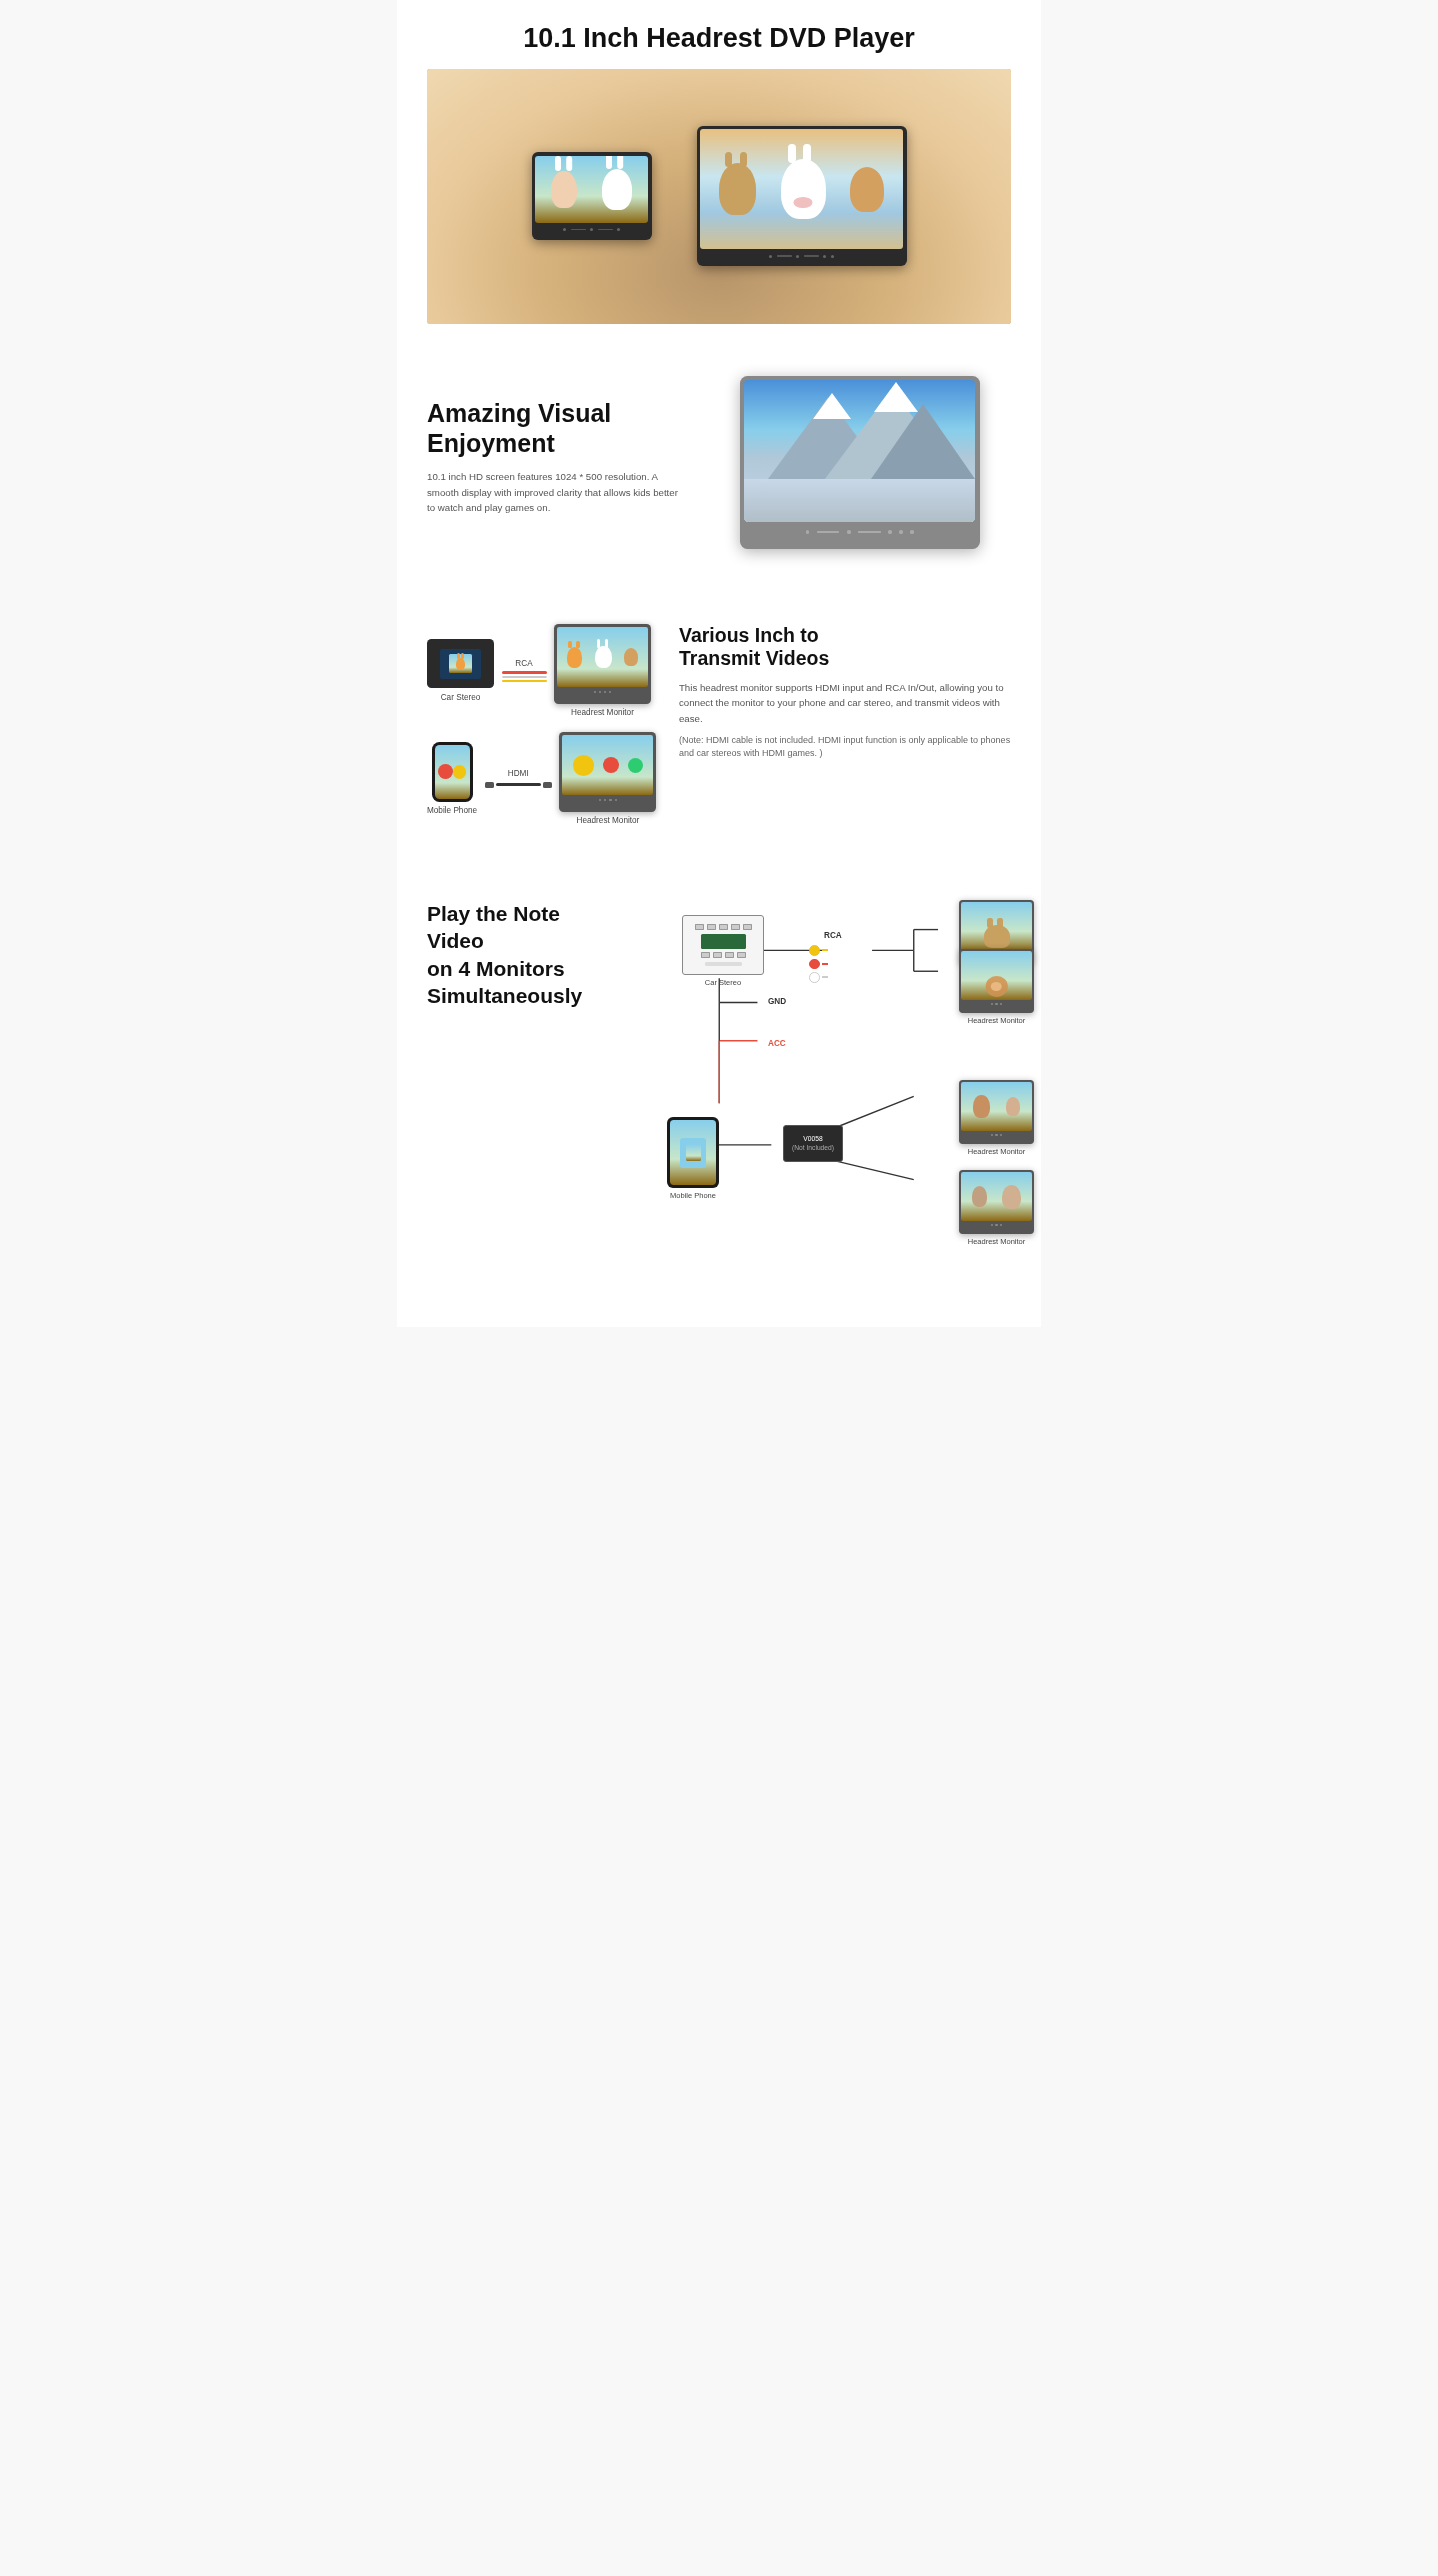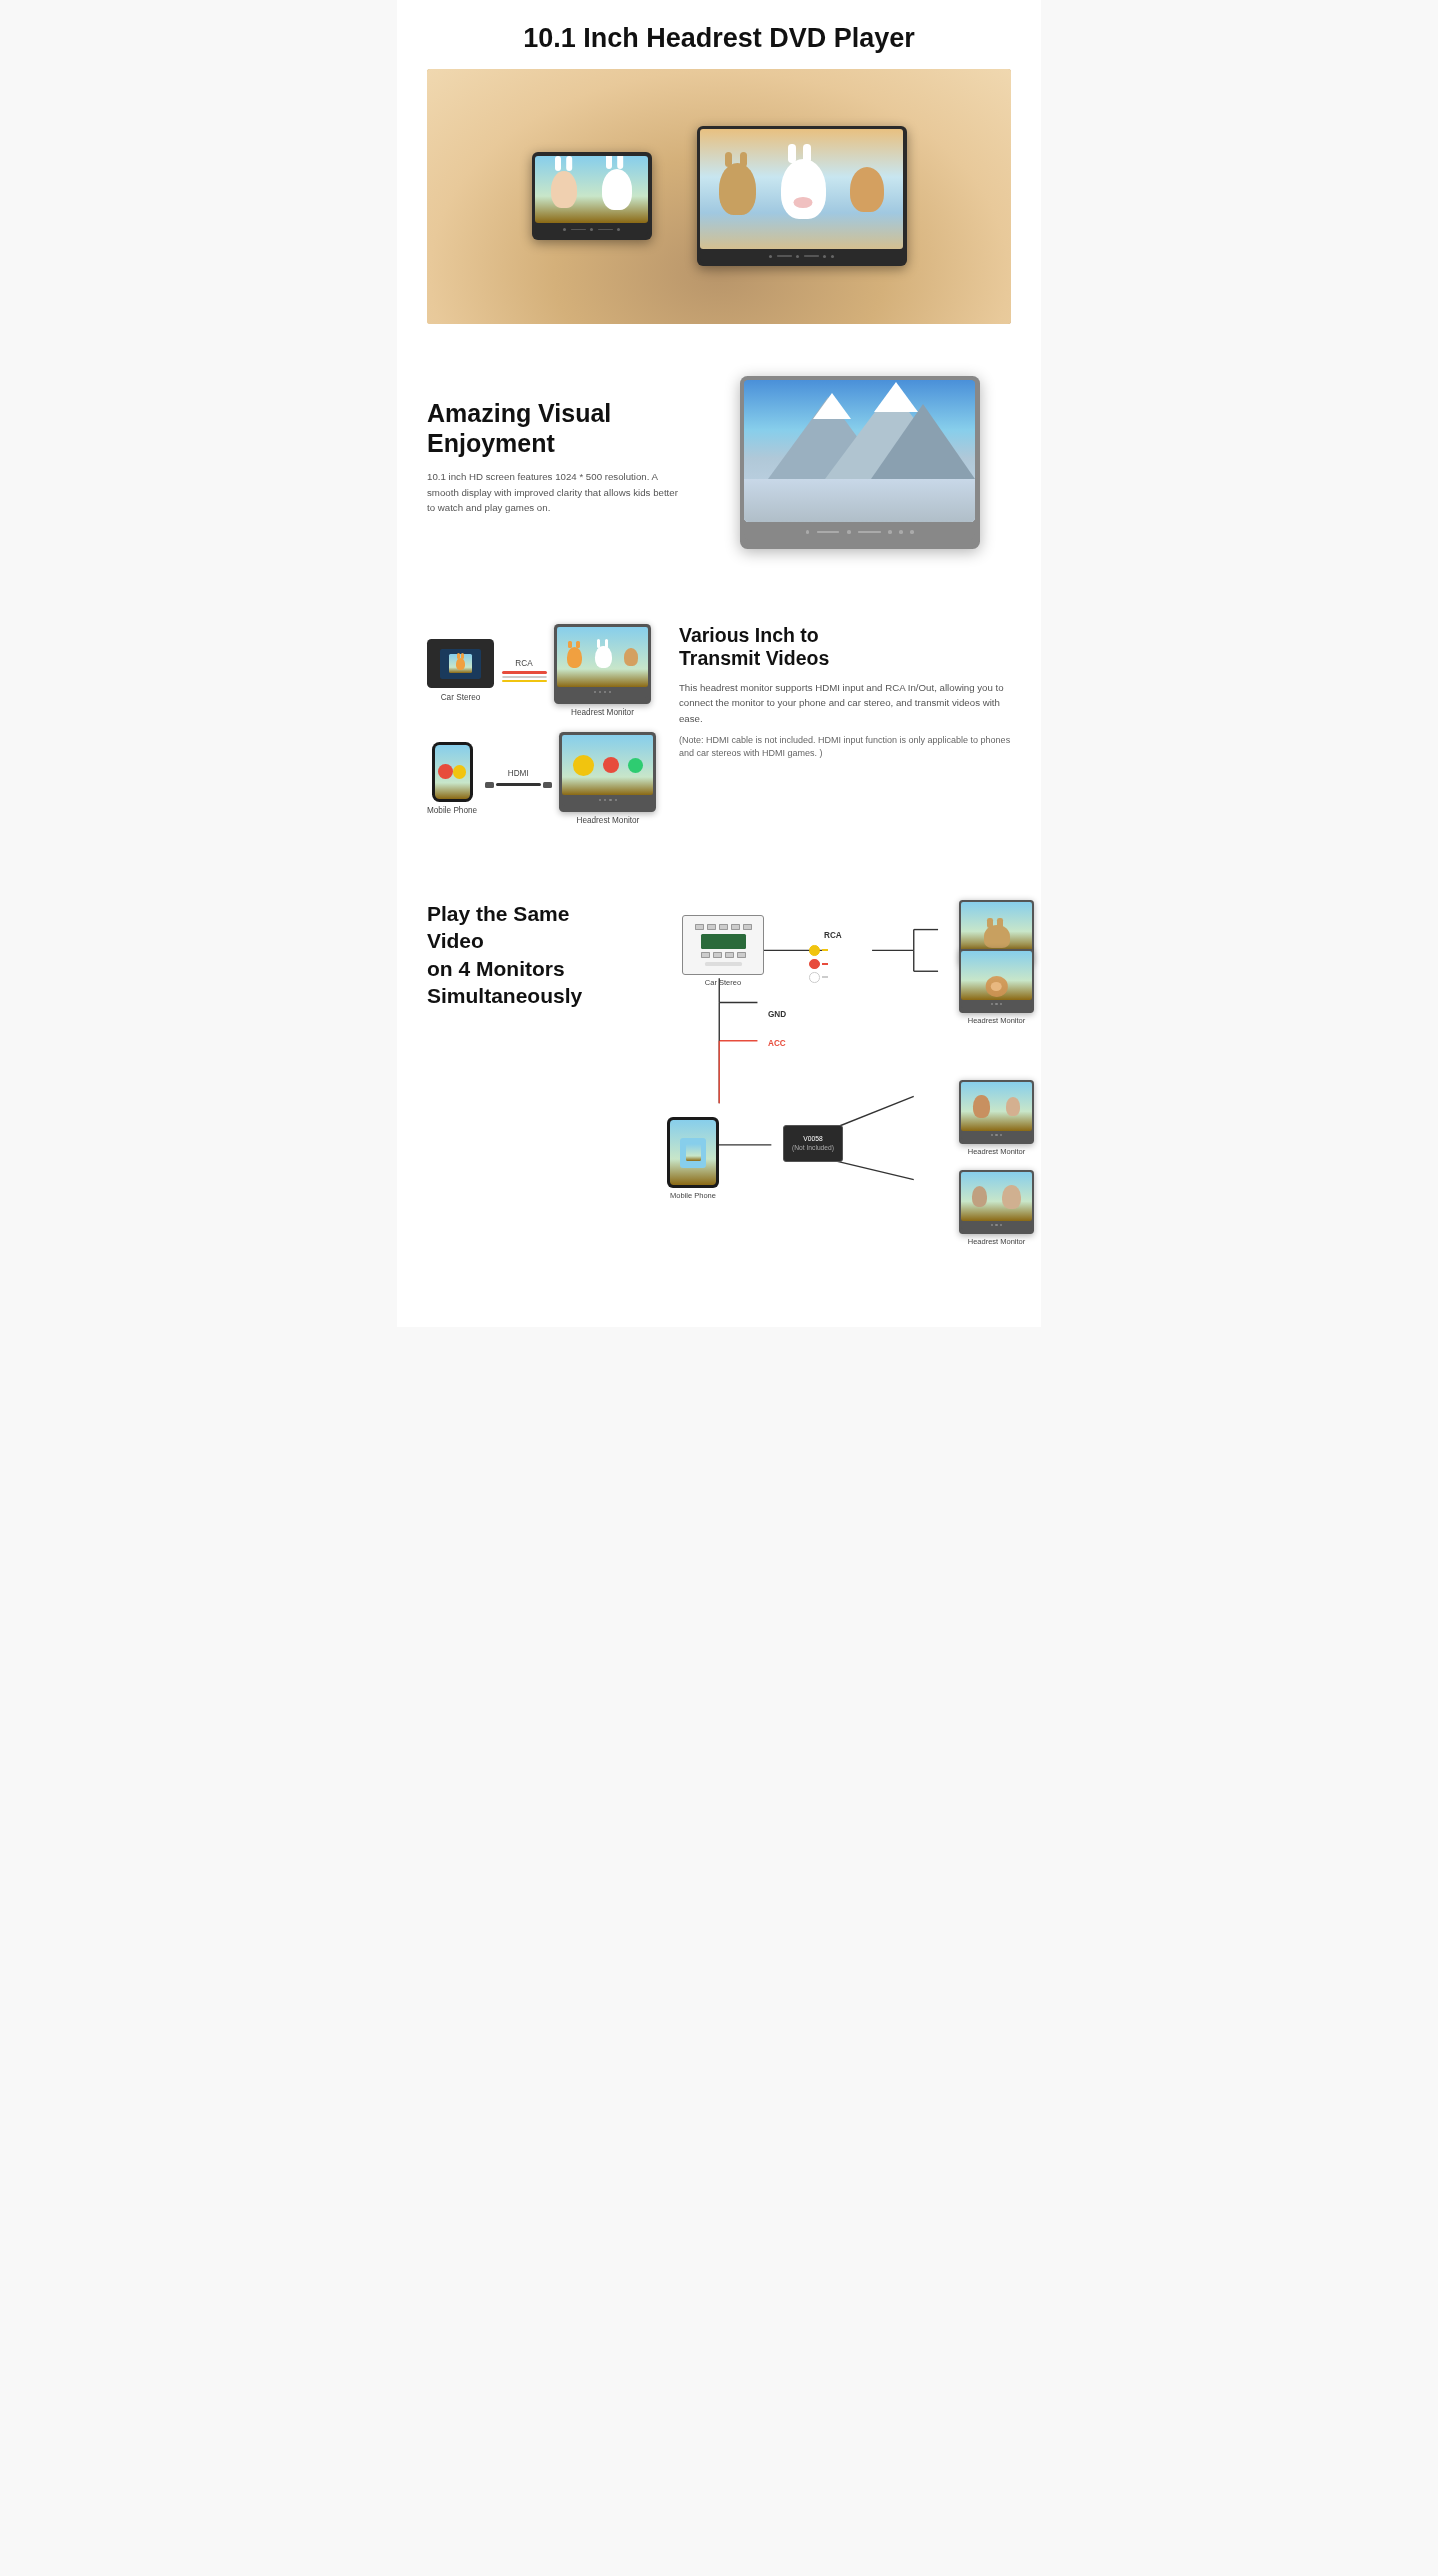--- a/index.html
+++ b/index.html
@@ -562,21 +562,21 @@
     .splitter-text {
       color: #fff;
       font-size: 6.7px;
       text-align: center;
       line-height: 1.3;
     }
     
     .diag-gnd {
       position: absolute;
       left: 146px;
-      top: 110px;
+      top: 97px;
       font-size: 8.2px;
       color: #333;
       font-weight: 600;
     }
     .diag-acc {
       position: absolute;
       left: 146px;
       top: 139px;
       font-size: 8.2px;
       color: #e74c3c;
@@ -805,21 +805,21 @@
         <p class="transmit-desc">This headrest monitor supports HDMI input and RCA In/Out, allowing you to connect the monitor to your phone and car stereo, and transmit videos with ease.</p>
         <p class="transmit-note">(Note: HDMI cable is not included. HDMI input function is only applicable to phones and car stereos with HDMI games. )</p>
       </div>
     </div>
   </section>
 
   <section class="same-video-section">
     <div class="same-video-layout">
       <div class="same-video-text">
         <h2 class="same-video-heading">
-          <span>Play the Same Video</span><br>
+          <span>Play the Note Video</span><br>
           <span>on 4 Monitors</span><br>
           <span>Simultaneously</span>
         </h2>
       </div>
       <div class="same-video-diagram">
         <div class="diagram-container">
 
           <svg class="diagram-svg" viewBox="0 0 560 460">
 
             <line x1="195" y1="60" x2="290" y2="60" stroke="#333" stroke-width="2"></line>

